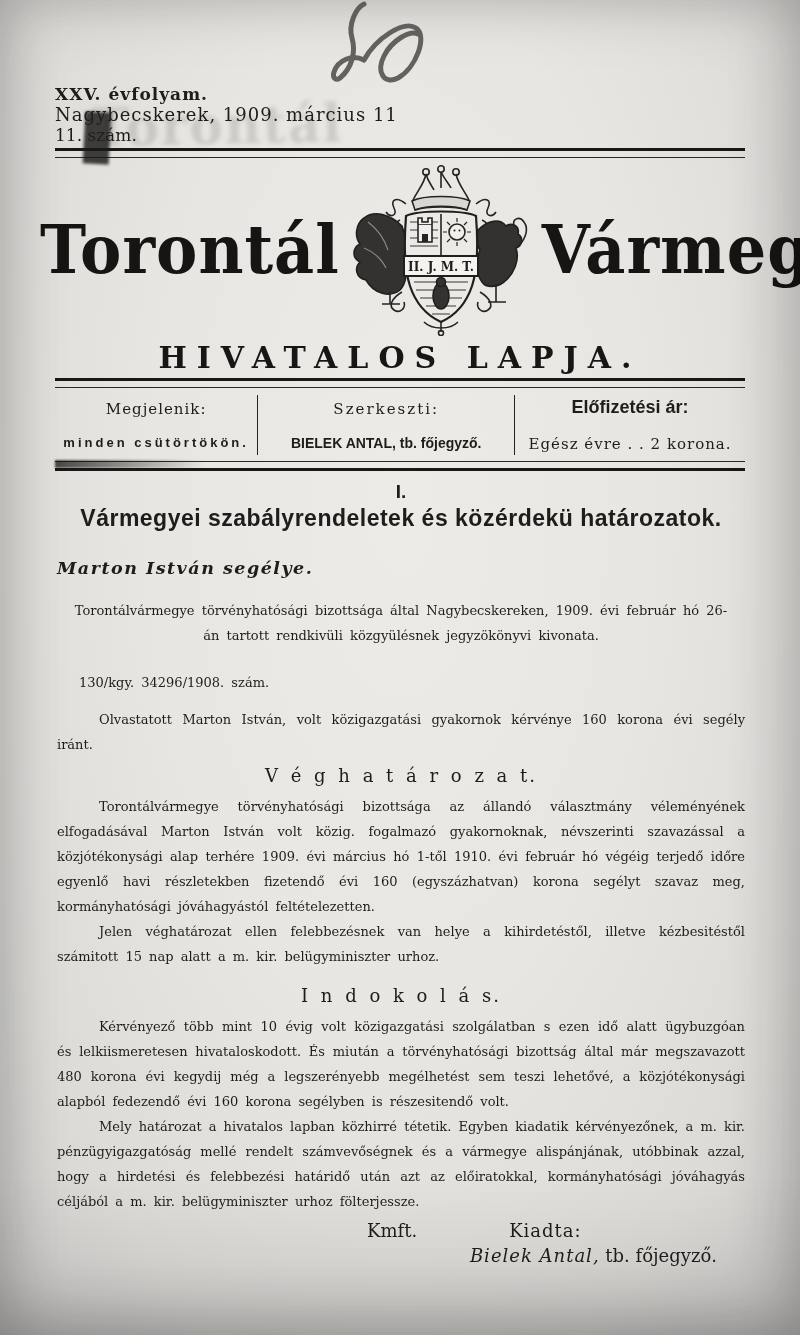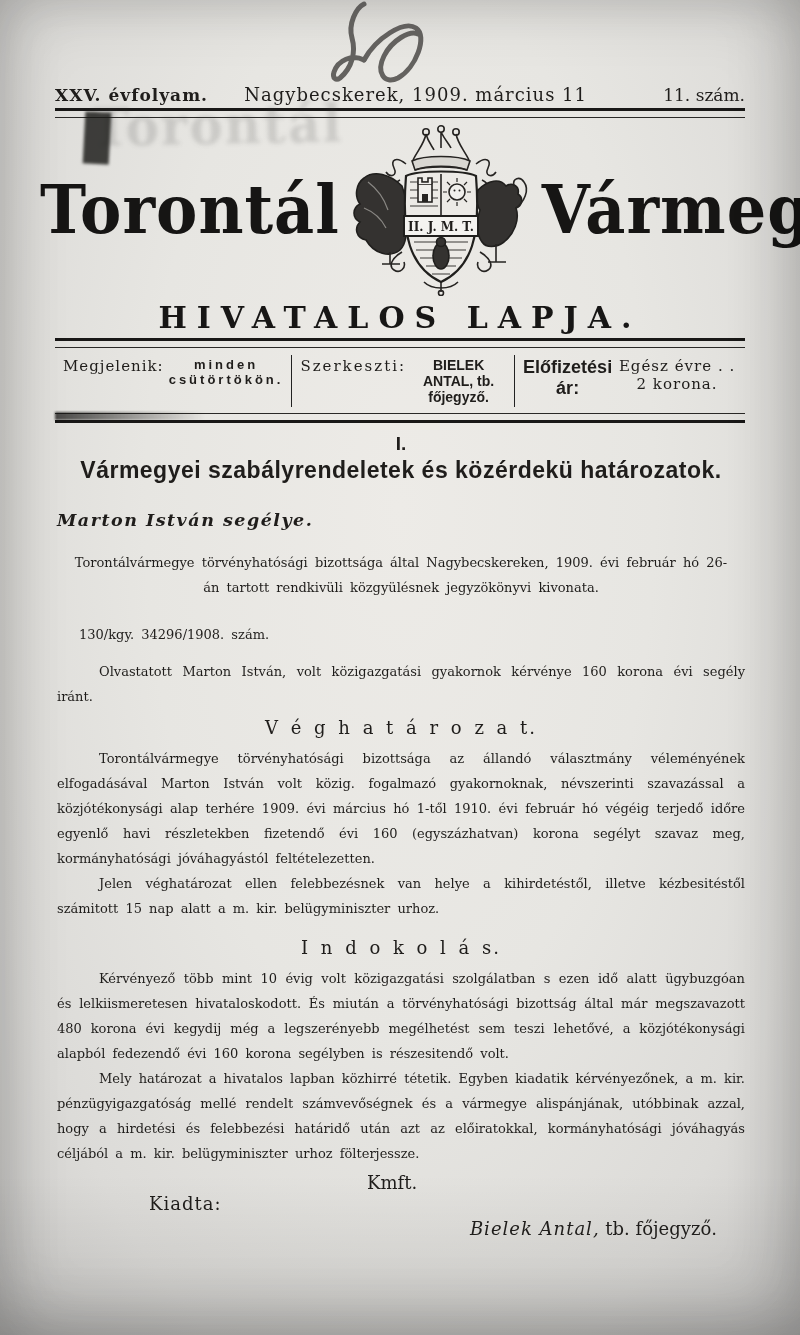--- a/index.html
+++ b/index.html
@@ -30,20 +30,21 @@
   }
   .stain{
     position:absolute;left:84px;top:112px;width:26px;height:52px;
     background:rgba(25,24,22,.82);filter:blur(1.5px);transform:rotate(3deg);
   }
   
   .topline{
     position:relative;margin:0 55px;padding-top:84px;
     display:flex;justify-content:space-between;align-items:baseline;
     font-size:17px;
+    flex-direction:column;
   }
   .topline .vol{font-weight:bold;letter-spacing:1px;}
   .topline .dateline{font-size:18px;letter-spacing:1px;margin-left:-40px;}
   .topline .issue{font-weight:normal;}
   .rule{margin:0 55px;border:0;}
   .rule-top{height:6px;border-top:3px solid #191817;border-bottom:1px solid #2a2927;margin-top:3px;}
   
   .masthead{
     position:relative;margin:8px 40px 0 40px;height:168px;
     display:flex;align-items:center;justify-content:space-between;
@@ -64,21 +65,21 @@
   .rule-b::before{
     content:"";position:absolute;left:0;top:-2px;width:150px;height:8px;
     background:linear-gradient(to right, rgba(20,19,18,.75), rgba(20,19,18,0));
     filter:blur(1px);
   }
   
   .infobar{
     margin:0 55px;display:flex;align-items:stretch;text-align:center;
     padding:7px 0 6px 0;
   }
-  .infobar .col{padding:2px 8px;display:flex;flex-direction:row;justify-content:center;gap:5px;}
+  .infobar .col{padding:2px 8px;display:flex;flex-direction:column;justify-content:center;gap:17px;}
   .col1{flex:0 0 27%;}
   .col2{flex:1 1 auto;border-left:1px solid #222;border-right:1px solid #222;}
   .col3{flex:0 0 31%;}
   .info-serif{font-size:15px;letter-spacing:1px;}
   .info-bold{font-family:"Liberation Sans",sans-serif;font-weight:bold;font-size:14px;}
   .col1 .info-bold{letter-spacing:3px;font-size:13px;}
   .col2 .info-serif{letter-spacing:2px;}
   .col3 .info-bold{font-size:18px;}
   
   main{display:block;margin:0 57px;width:688px;}
@@ -95,21 +96,21 @@
     margin:26px 0 0 0;
     font-style:italic;
   }
   p{font-size:13px;line-height:25px;margin:0;word-spacing:3px;}
   .intro{text-align:center;margin:20px 10px 0 10px;}
   .ref{margin:22px 0 0 22px;}
   .body-p{text-align:justify;text-indent:42px;}
   .mt{margin-top:12px;}
   .spaced-head{text-align:center;font-size:18px;letter-spacing:2px;margin:6px 0;}
   .signoff{
-    display:flex;margin-top:6px;font-size:18px;flex-direction:column;
+    display:flex;margin-top:6px;font-size:18px;
   }
   .signoff .kmft{margin-left:310px;}
   .signoff .kiadta{margin-left:92px;letter-spacing:1px;}
   .signature{text-align:right;margin:4px 28px 0 0;font-size:18px;}
   .signature .name{font-style:italic;letter-spacing:1px;}
 </style>
 </head>
 <body>
 
 <div class="page">

